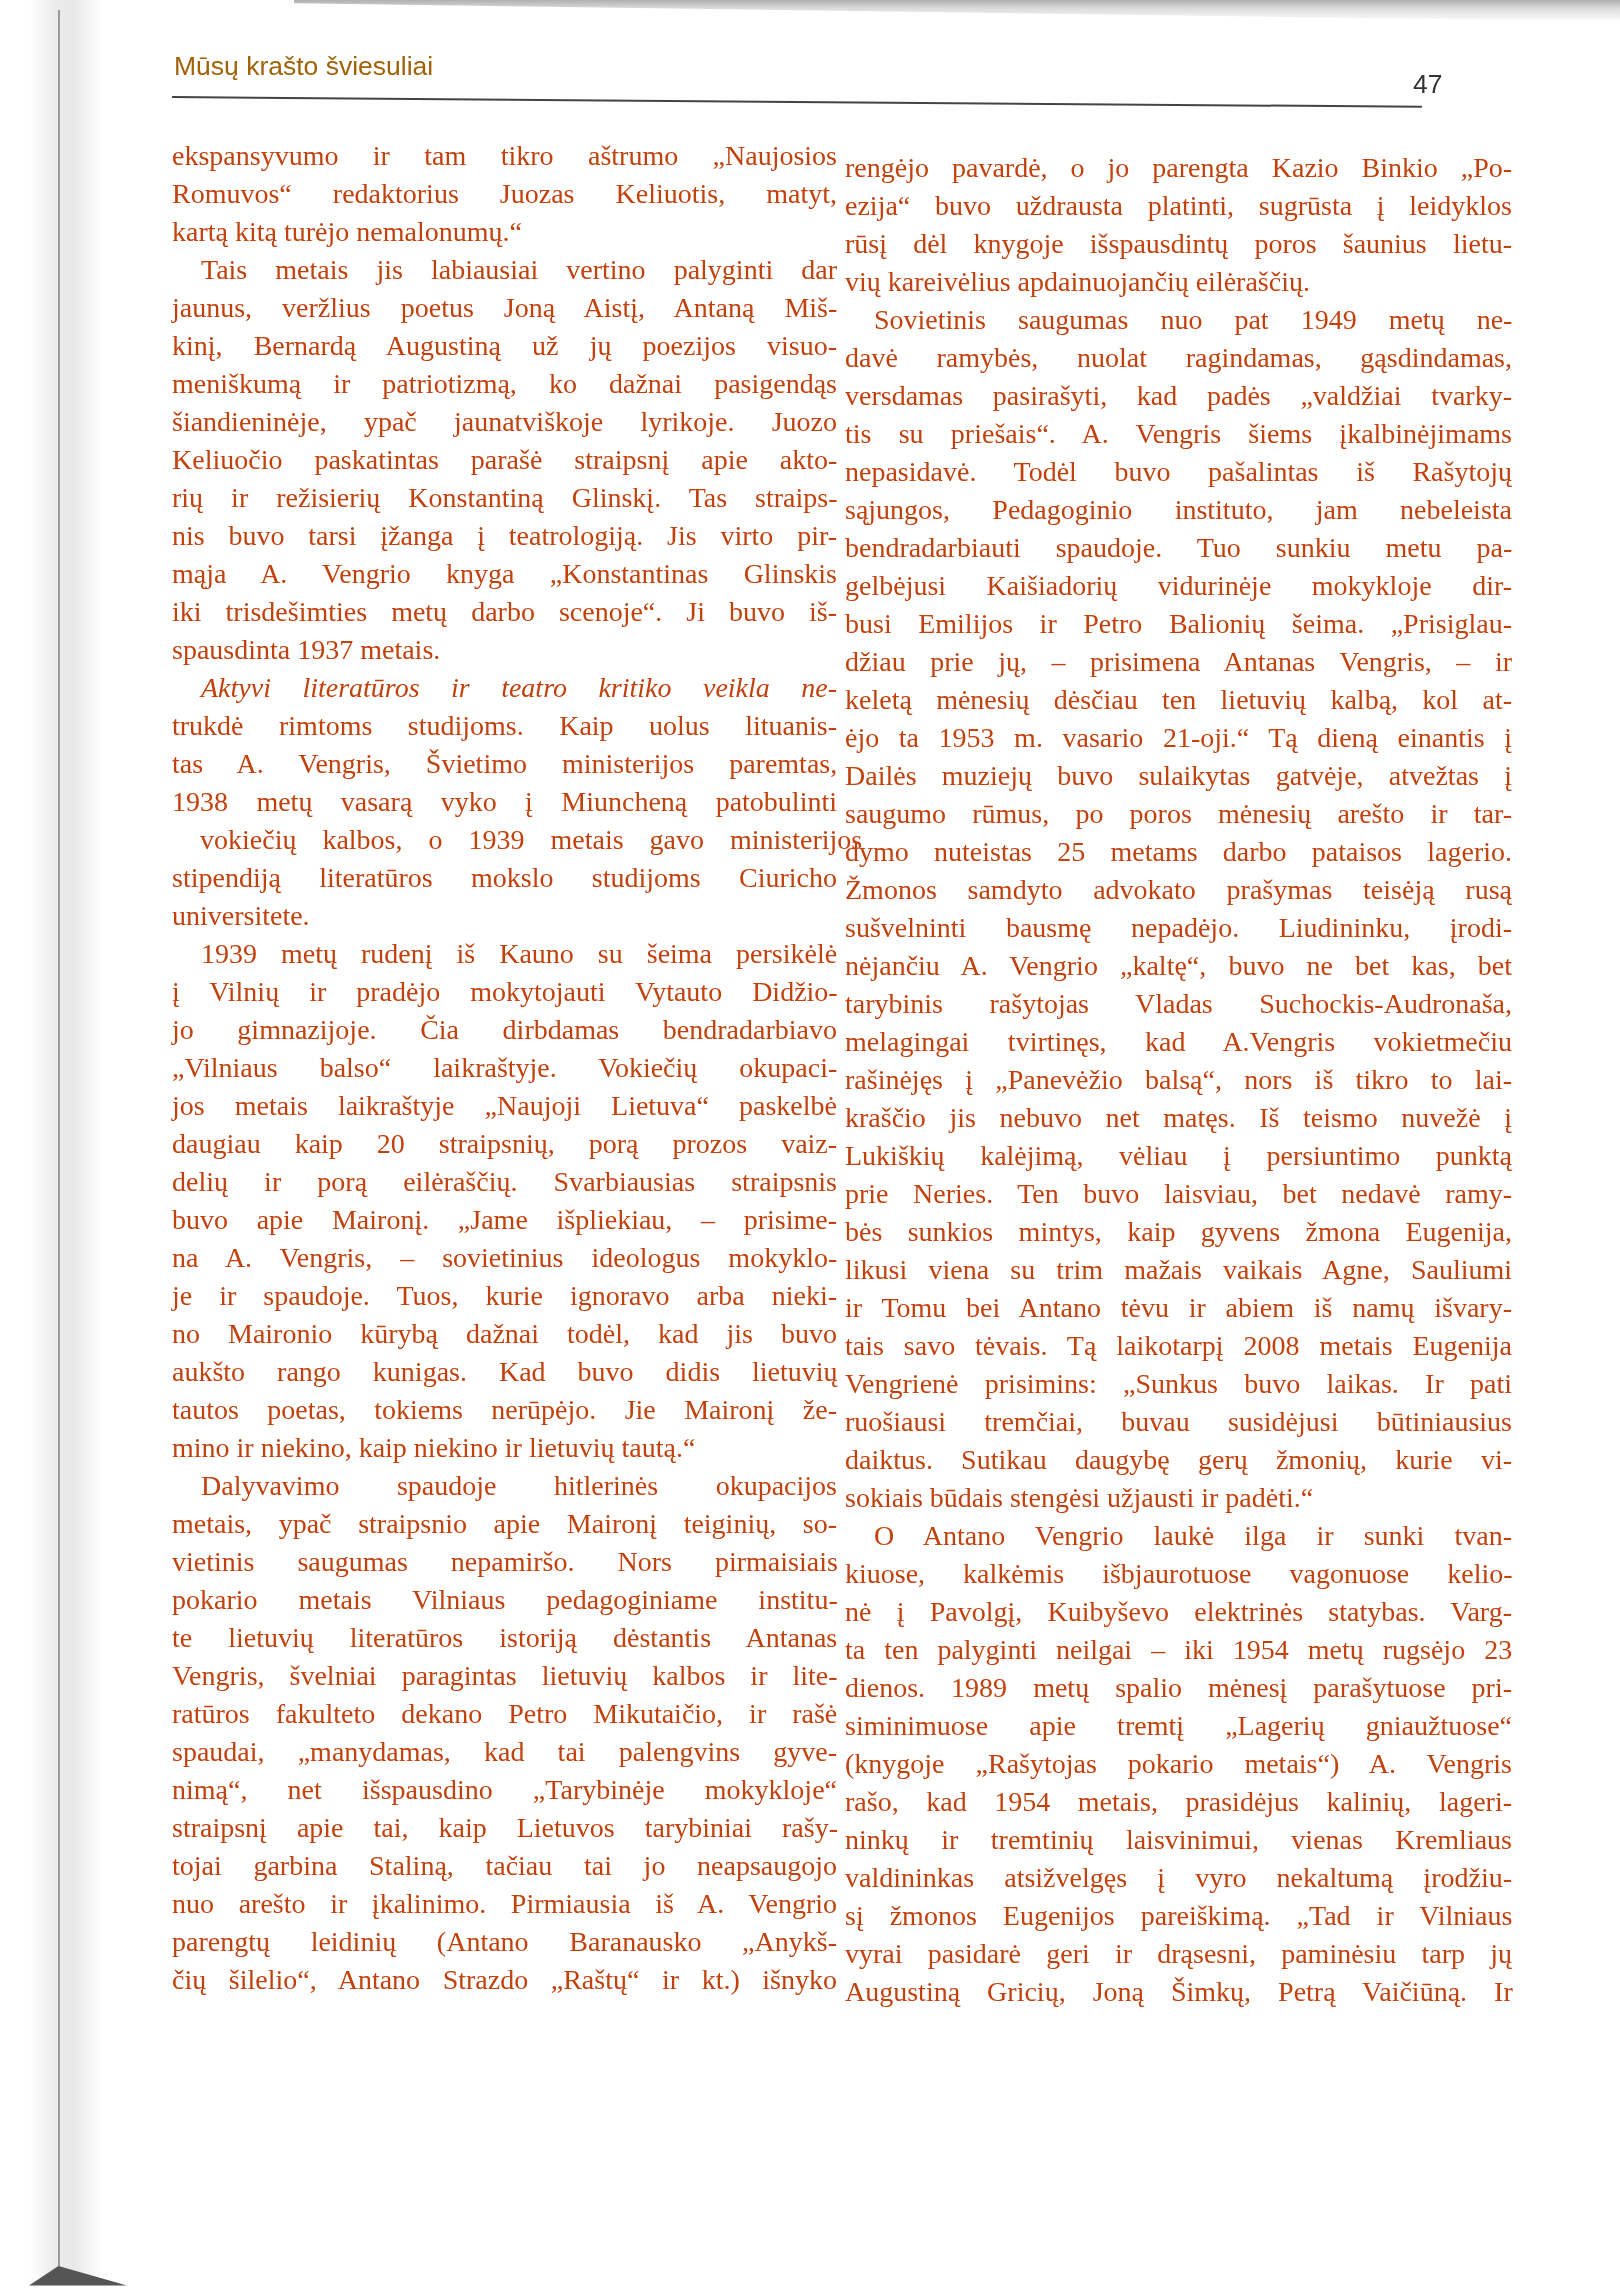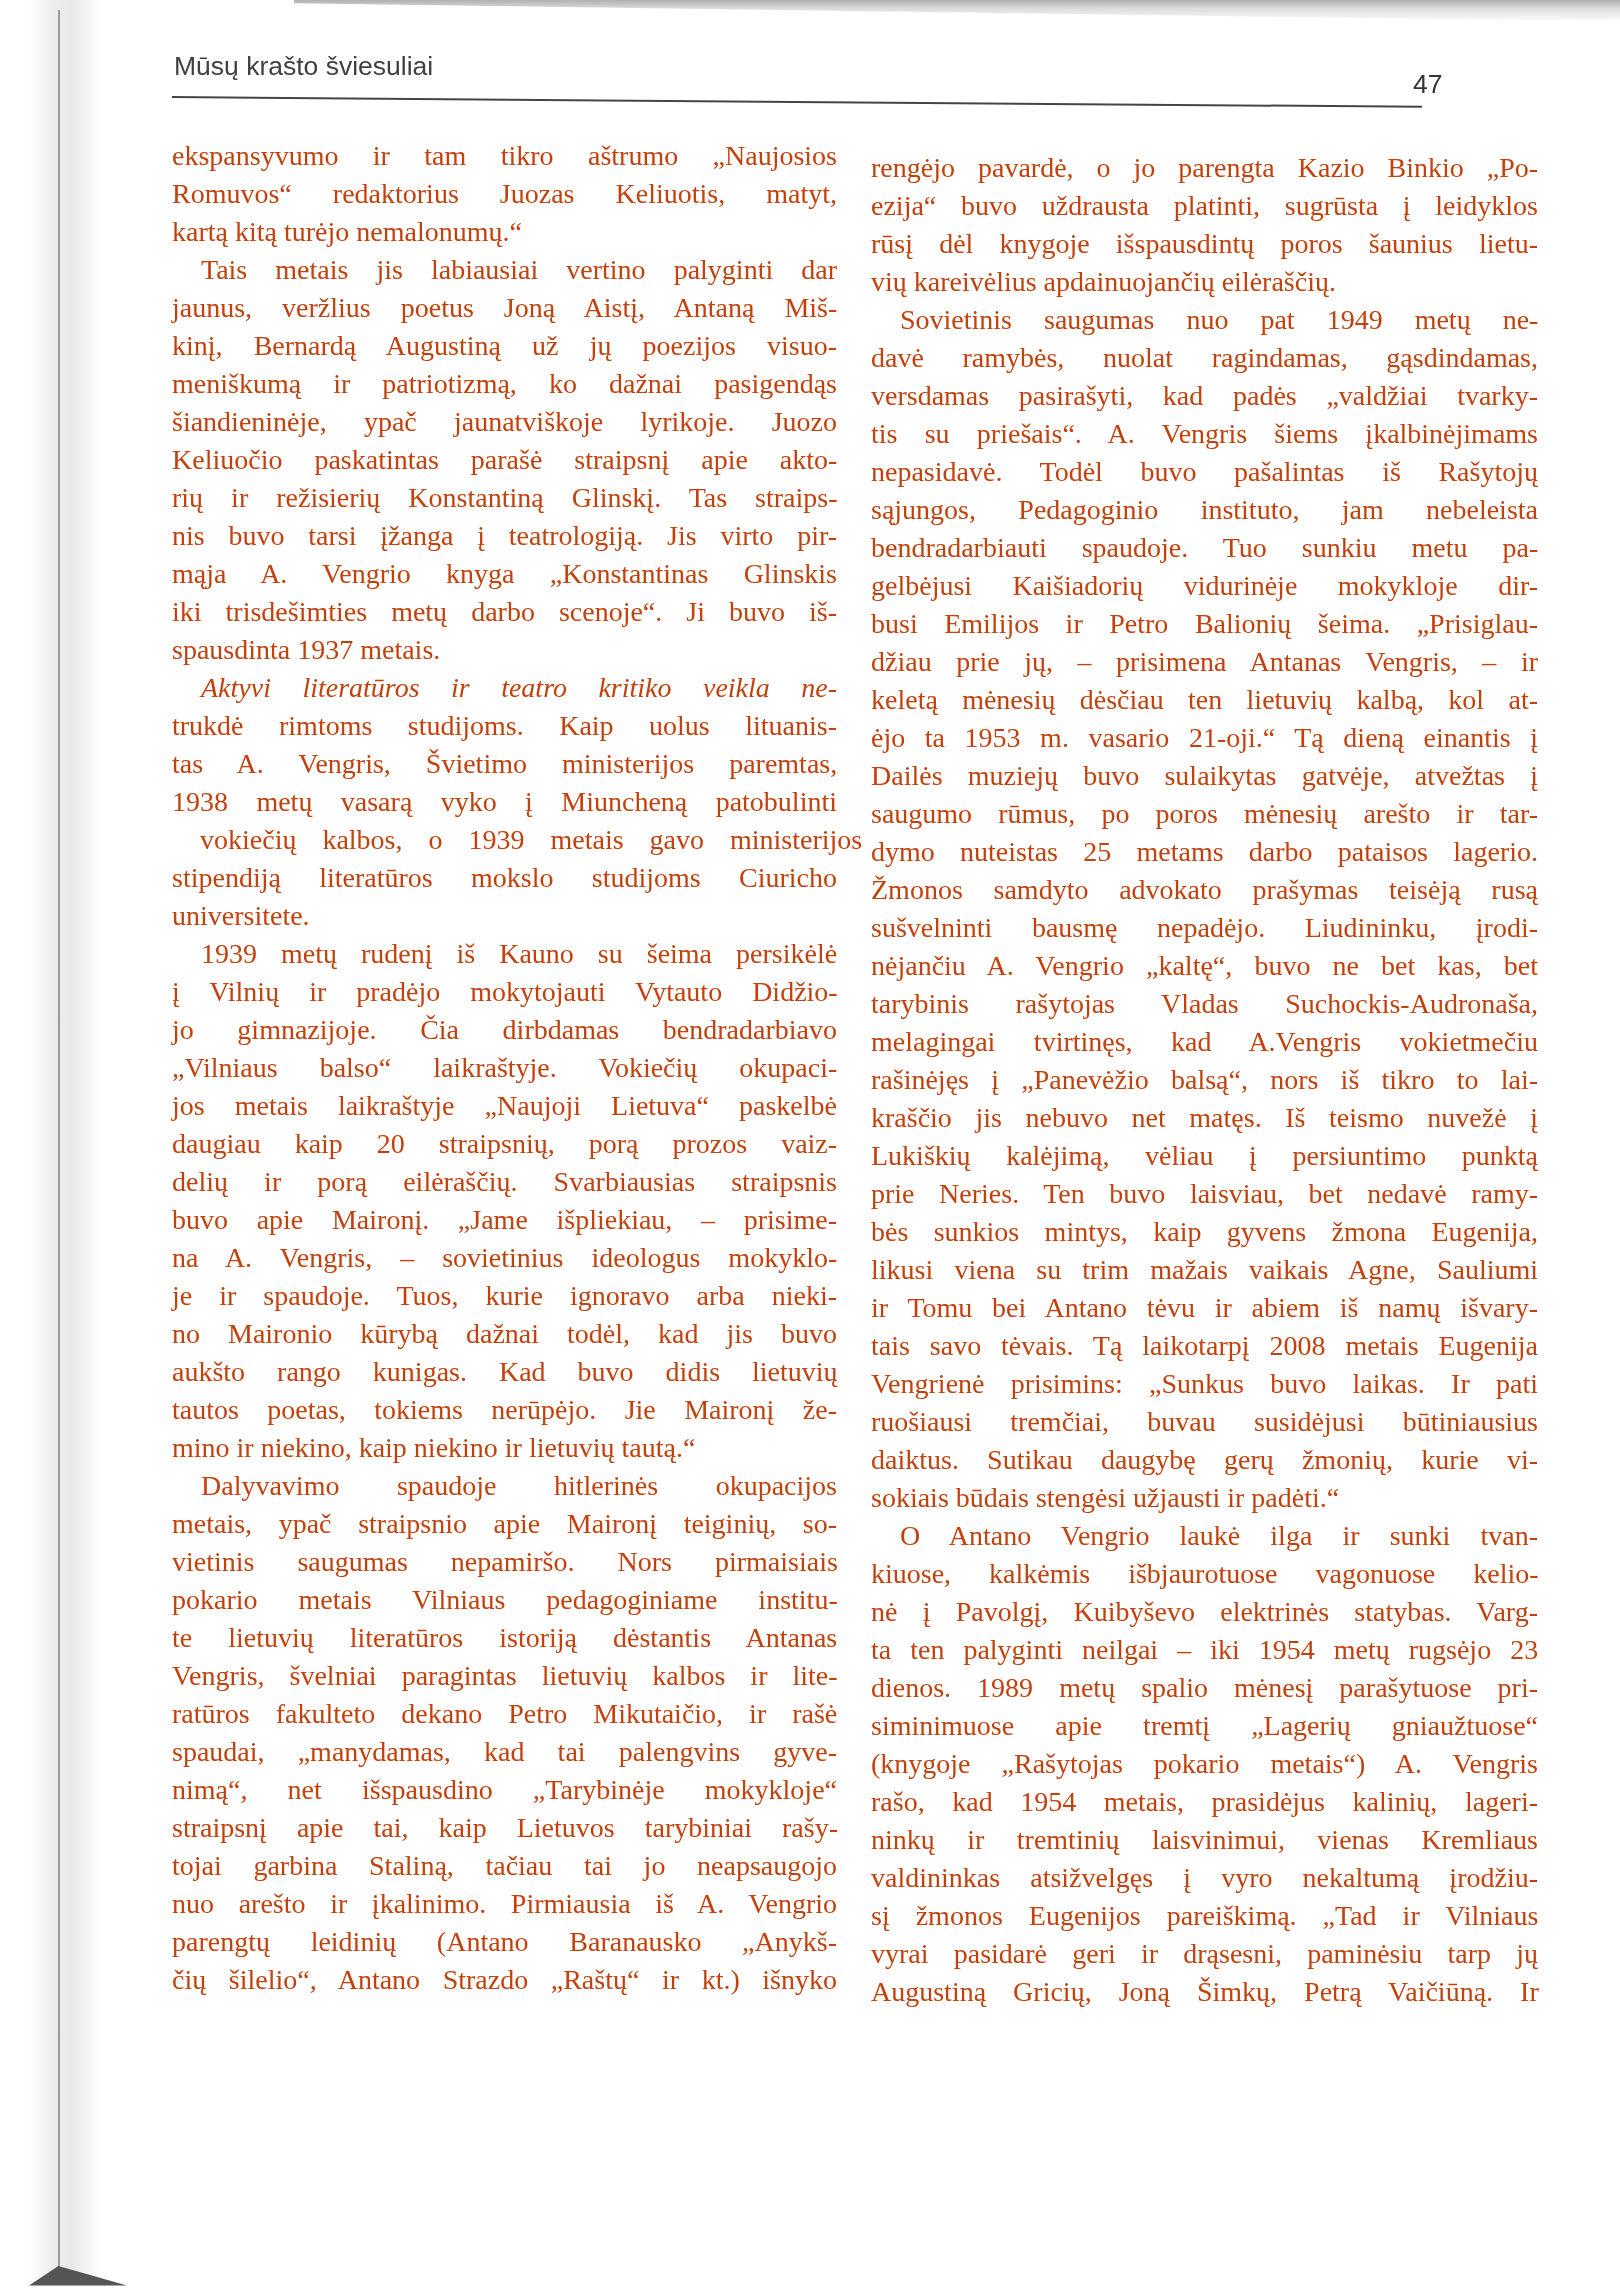--- a/index.html
+++ b/index.html
@@ -22,37 +22,37 @@
     position: absolute; left: 58px; top: 9.8px; width: 2px; height: 2266px; background: #9a9a9a;
   }
   .scan-corner {
     position: absolute; left: 29px; top: 2266px; width: 98px; height: 19.6px;
     background: #555;
     clip-path: polygon(30% 0, 100% 100%, 0 100%);
   }
   .running-head {
     position: absolute; left: 174px; top: 51px;
     font-family: "Liberation Sans", "DejaVu Sans", sans-serif;
-    font-size: 26.5px; color: #404040; letter-spacing: 0px;
+    font-size: 26.5px; color: #a16207; letter-spacing: 0px;
   }
   .page-number {
     position: absolute; left: 1413px; top: 69px;
     font-family: "Liberation Sans", "DejaVu Sans", sans-serif;
     font-size: 26.5px; color: #333;
   }
   .head-rule {
     position: absolute; left: 172px; top: 96px; width: 1250px; height: 2px; background: #444;
     transform: rotate(0.45deg); transform-origin: left center;
   }
   .column {
     position: absolute; top: 137px; width: 665px;
     font-size: 28px; line-height: 38px; color: #c2410c;
   }
   .col-left { left: 172px; }
-  .col-right { left: 871px; top: 149px; width: 667px; }
+  .col-right { left: 845px; top: 149px; width: 667px; }
   .line { display: block; white-space: nowrap; text-align: justify; text-align-last: justify; height: 38px; overflow: visible; }
   .line.last { text-align-last: left; }
   .line.indent { padding-left: 29px; }
 </style>
 </head>
 <body>
 
 <div class="scan-top-shadow"></div>
 <div class="scan-left-shadow"></div>
 <div class="scan-left-line"></div>

